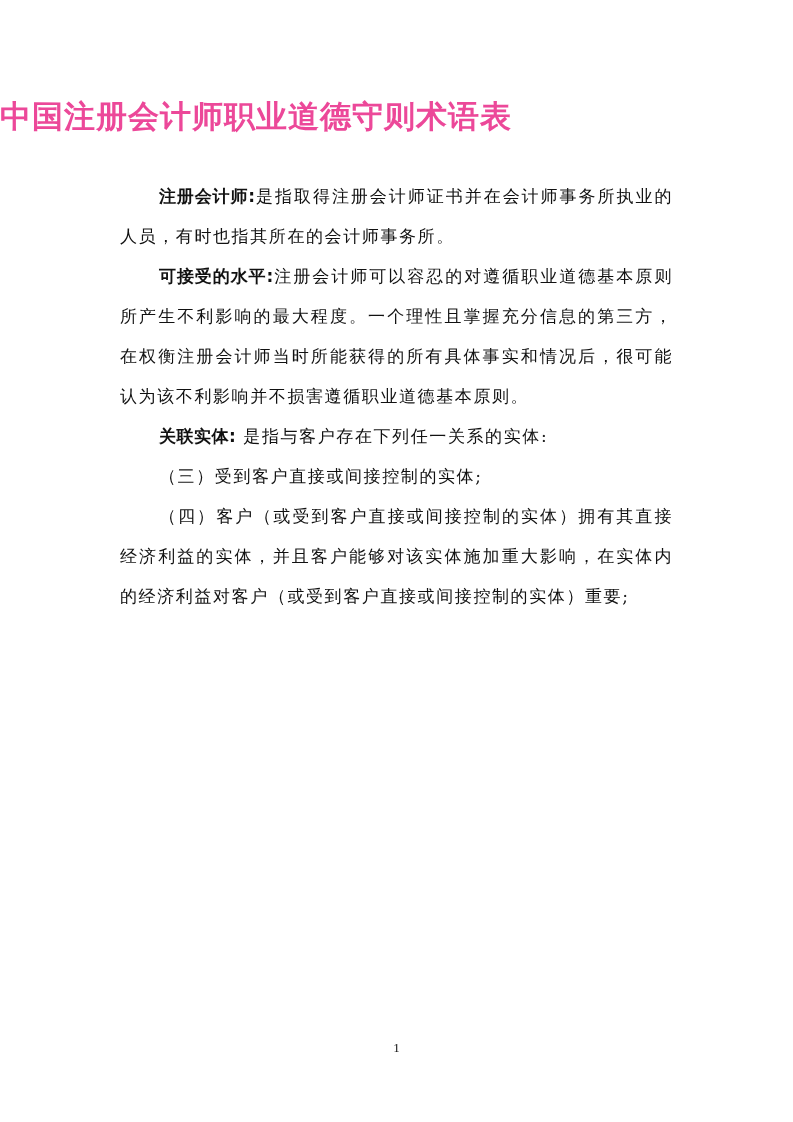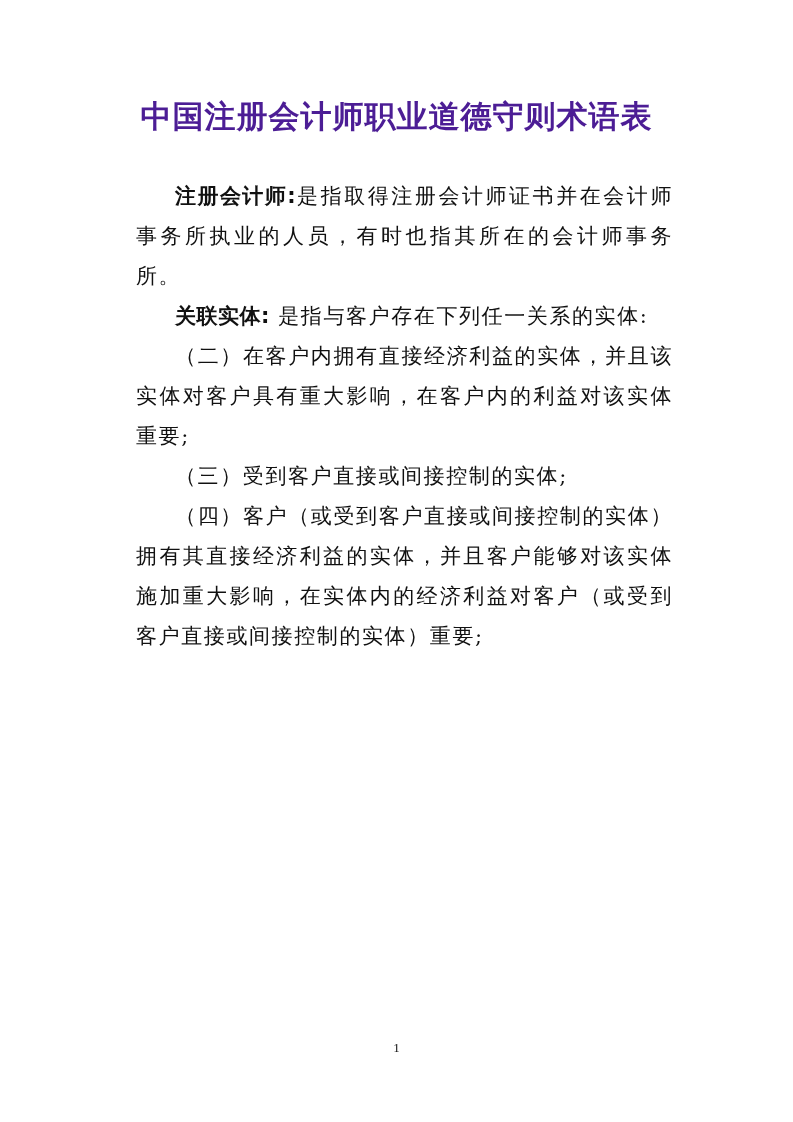--- a/index.html
+++ b/index.html
@@ -1,33 +1,33 @@
 <!DOCTYPE html>
 <html><head>
 <meta charset="utf-8">
 <style>
   html, body { margin: 0; padding: 0; background: #ffffff; }
   body { width: 793px; height: 1122px; position: relative; overflow: hidden;
          font-family: "DejaVu Serif", "Liberation Serif", serif; color: #111; }
-  .title { position: absolute; top: 96px; left: 0; width: 793px; text-align: center;
+  .title { position: absolute; top: 96px; left: 0; width: 793px; 
            font-family: "DejaVu Sans", "Liberation Sans", sans-serif;
-           font-size: 31px; font-weight: bold; letter-spacing: 1px; color: #4c1d95; }
+           font-size: 31px; font-weight: bold; letter-spacing: 1px; color: #ec4899; }
   .body { position: absolute; top: 176px; left: 120px; width: 553px; }
-  .p { font-size: 21px; line-height: 40px; text-align: justify; text-indent: 39px;
-       margin: 0 0 0 16px; letter-spacing: 1.6px; }
+  .p { font-size: 17px; line-height: 40px; text-align: justify; text-indent: 39px;
+       margin: 0 0 0 0; letter-spacing: 1.6px; }
   .term { font-family: "DejaVu Sans", "Liberation Sans", sans-serif; font-weight: bold; letter-spacing: 0.5px; }
   .page-num { position: absolute; top: 1040px; left: 0; width: 793px; text-align: center;
               font-size: 13px; font-family: "Liberation Serif", serif; }
 </style>
 </head>
 <body>
 
 <div class="title">中国注册会计师职业道德守则术语表</div>
 
 <div class="body">
   <p class="p"><span class="term">注册会计师:</span><span>是指取得注册会计师证书并在会计师事务所执业的人员，有时也指其所在的会计师事务所。</span></p>
+  <p class="p"><span class="term">可接受的水平:</span><span>注册会计师可以容忍的对遵循职业道德基本原则所产生不利影响的最大程度。一个理性且掌握充分信息的第三方，在权衡注册会计师当时所能获得的所有具体事实和情况后，很可能认为该不利影响并不损害遵循职业道德基本原则。</span></p>
   <p class="p"><span class="term">关联实体:</span><span> 是指与客户存在下列任一关系的实体:</span></p>
-  <p class="p"><span>（二）在客户内拥有直接经济利益的实体，并且该实体对客户具有重大影响，在客户内的利益对该实体重要;</span></p>
   <p class="p"><span>（三）受到客户直接或间接控制的实体;</span></p>
   <p class="p"><span>（四）客户（或受到客户直接或间接控制的实体）拥有其直接经济利益的实体，并且客户能够对该实体施加重大影响，在实体内的经济利益对客户（或受到客户直接或间接控制的实体）重要;</span></p>
 </div>
 
 <div class="page-num">1</div>
 
 </body></html>

